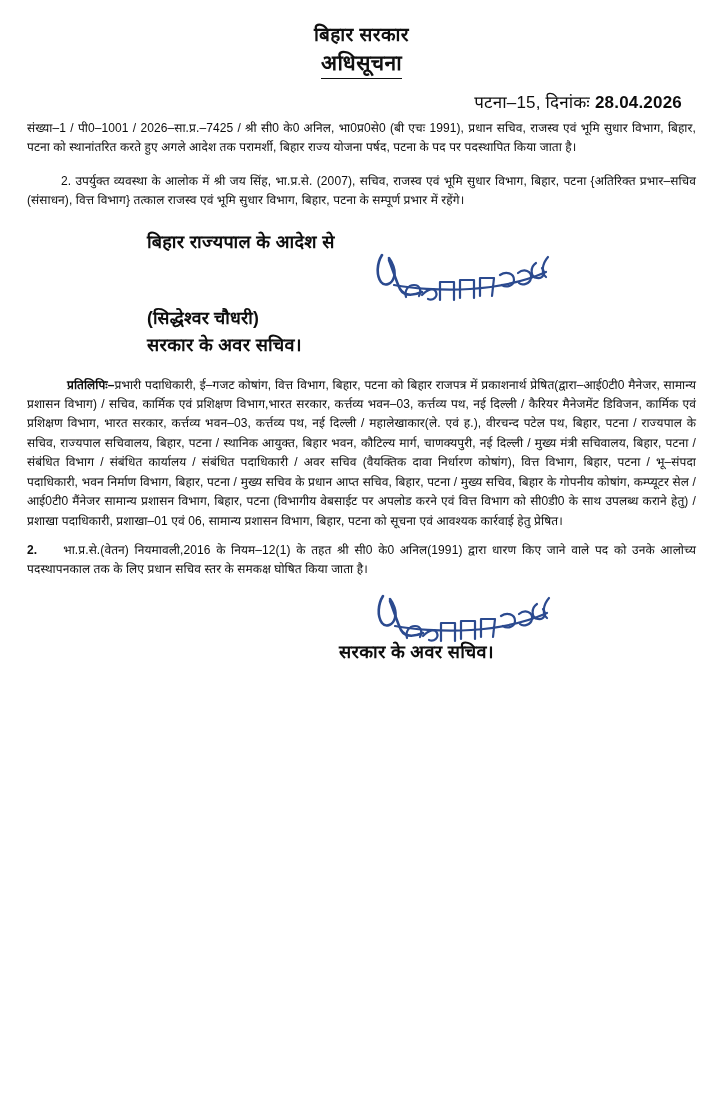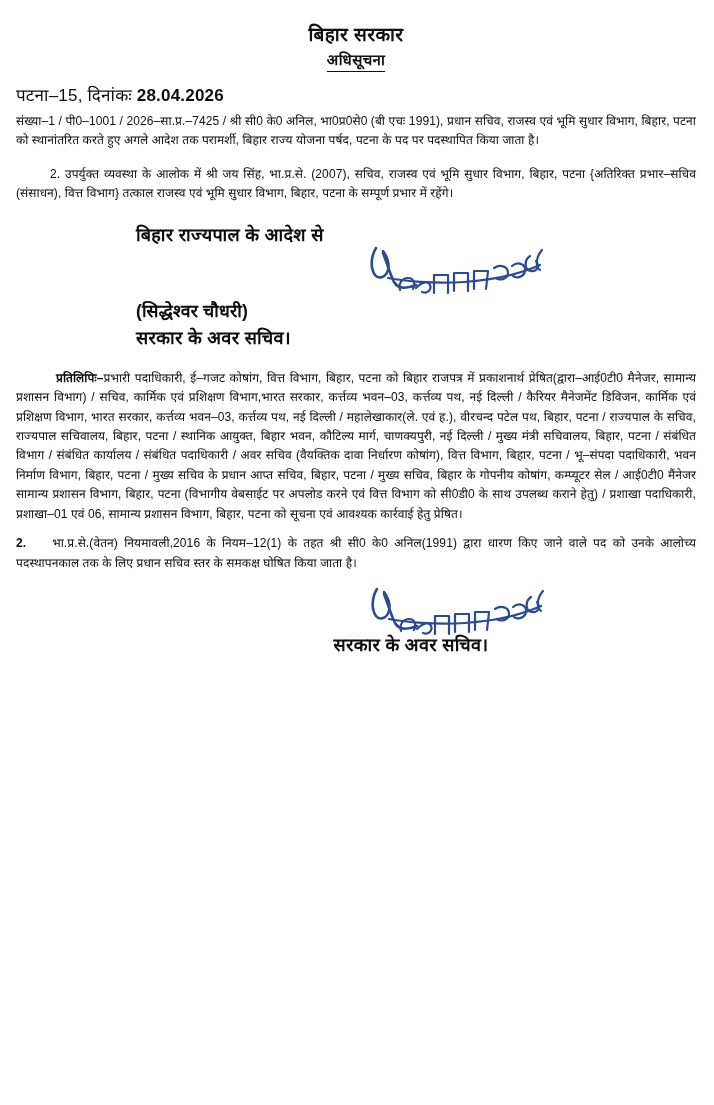--- a/index.html
+++ b/index.html
@@ -20,47 +20,47 @@
     overflow: hidden;
     box-sizing: border-box;
     padding: 0;
   }
   .doc-body {
     position: absolute;
     left: 0;
     top: 0;
     width: 714px;
     box-sizing: border-box;
-    padding: 22px 18px 0 16px;
+    padding: 22px 18px 0 27px;
   }
 
   
   .header-block {
     text-align: center;
     line-height: 1.32;
   }
   .hdr-line {
     font-size: 19.5px;
     font-weight: 600;
     letter-spacing: .4px;
     color: #101010;
   }
   .hdr-line.l1 { font-size: 19px; margin-bottom: 2px; }
   .hdr-line.l2 { font-size: 20px; margin-bottom: 3px; }
   .hdr-line.l3 {
-    font-size: 15px;
+    font-size: 21px;
     font-weight: 700;
     display: inline-block;
     border-bottom: 1.6px solid #101010;
     padding-bottom: 1px;
   }
 
   
   .date-line {
-    text-align: left;
+    text-align: right;
     font-size: 17px;
     margin-top: 11px;
     padding-right: 14px;
     letter-spacing: .2px;
   }
   .date-line .dval { font-weight: 700; }
 
   
   .para {
     font-size: 12px;

